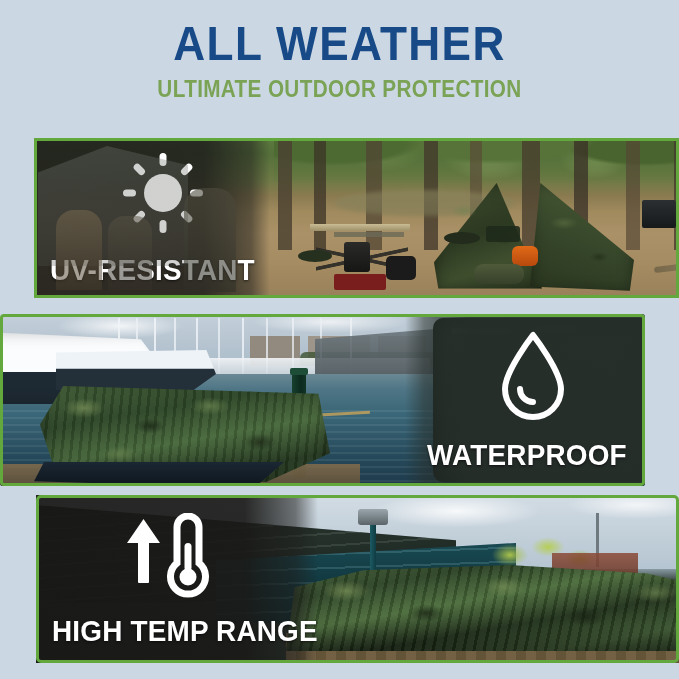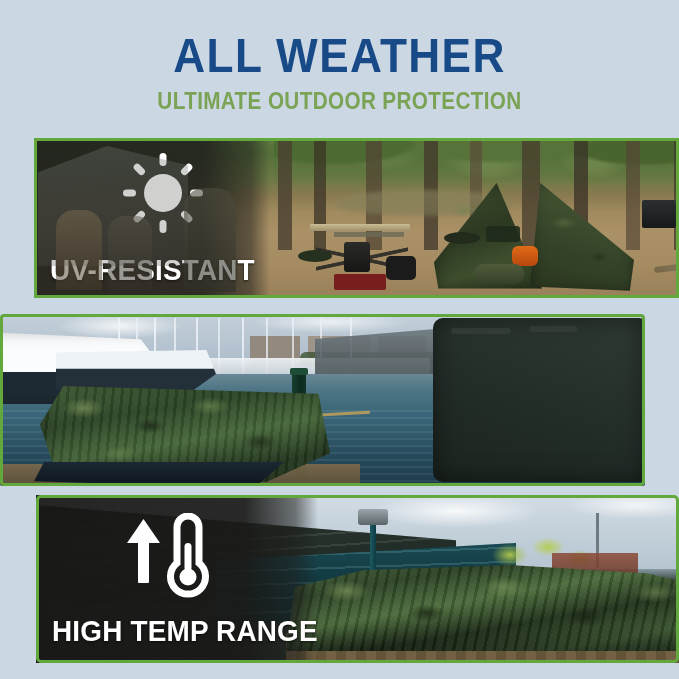--- a/index.html
+++ b/index.html
@@ -5,21 +5,21 @@
   html,body{margin:0;padding:0;}
   body{
     width:679px;height:679px;overflow:hidden;
     background:#ccd7e4;
     font-family:"Liberation Sans", sans-serif;
     position:relative;
   }
   .stage{position:relative;width:679px;height:679px;}
 
   
-  .header{position:absolute;left:0;top:16px;width:679px;height:128px;text-align:center;}
+  .header{position:absolute;left:0;top:4px;width:679px;height:128px;text-align:center;}
   .title{
     position:absolute;left:0;top:14px;width:679px;
     font-size:48px;line-height:52px;font-weight:bold;
     letter-spacing:1.5px;
     color:#174a87;
     font-family:"Liberation Sans", sans-serif;
     transform:scaleX(0.92);
   }
   .subtitle{
     position:absolute;left:0;top:72px;width:679px;
@@ -506,20 +506,29 @@
       <div class="dock"></div>
       <div class="coverboat">
         <div class="camo"></div>
       </div>
       <div class="hull"></div>
     </div>
 
     <div class="hullgrey"></div>
     <div class="cover-solid"></div>
 
+    <div class="plate right plate-dark" style="align-items:flex-end;">
+      <div class="icon-wrap" style="margin:0 74px 14px 0;">
+        <svg width="76" height="92" viewBox="0 0 76 92" aria-hidden="true">
+          <path d="M38 6 C38 6 10 42 10 60 A28 28 0 0 0 66 60 C66 42 38 6 38 6 Z" fill="none" stroke="#ffffff" stroke-width="6" stroke-linejoin="round"></path>
+          <path d="M25 60 A13 13 0 0 0 38 73" fill="none" stroke="#ffffff" stroke-width="6" stroke-linecap="round"></path>
+        </svg>
+      </div>
+      <div class="label r" style="margin-right:18px;">WATERPROOF</div>
+    </div>
     <div class="border"></div>
   </div>
 
   <div class="panel p3">
     <div class="photo">
       <div class="sky"></div>
       <div class="roofline"></div>
       <div class="roof-slats"></div>
       <div class="wall"></div>
       <div class="wall-slats"></div>

